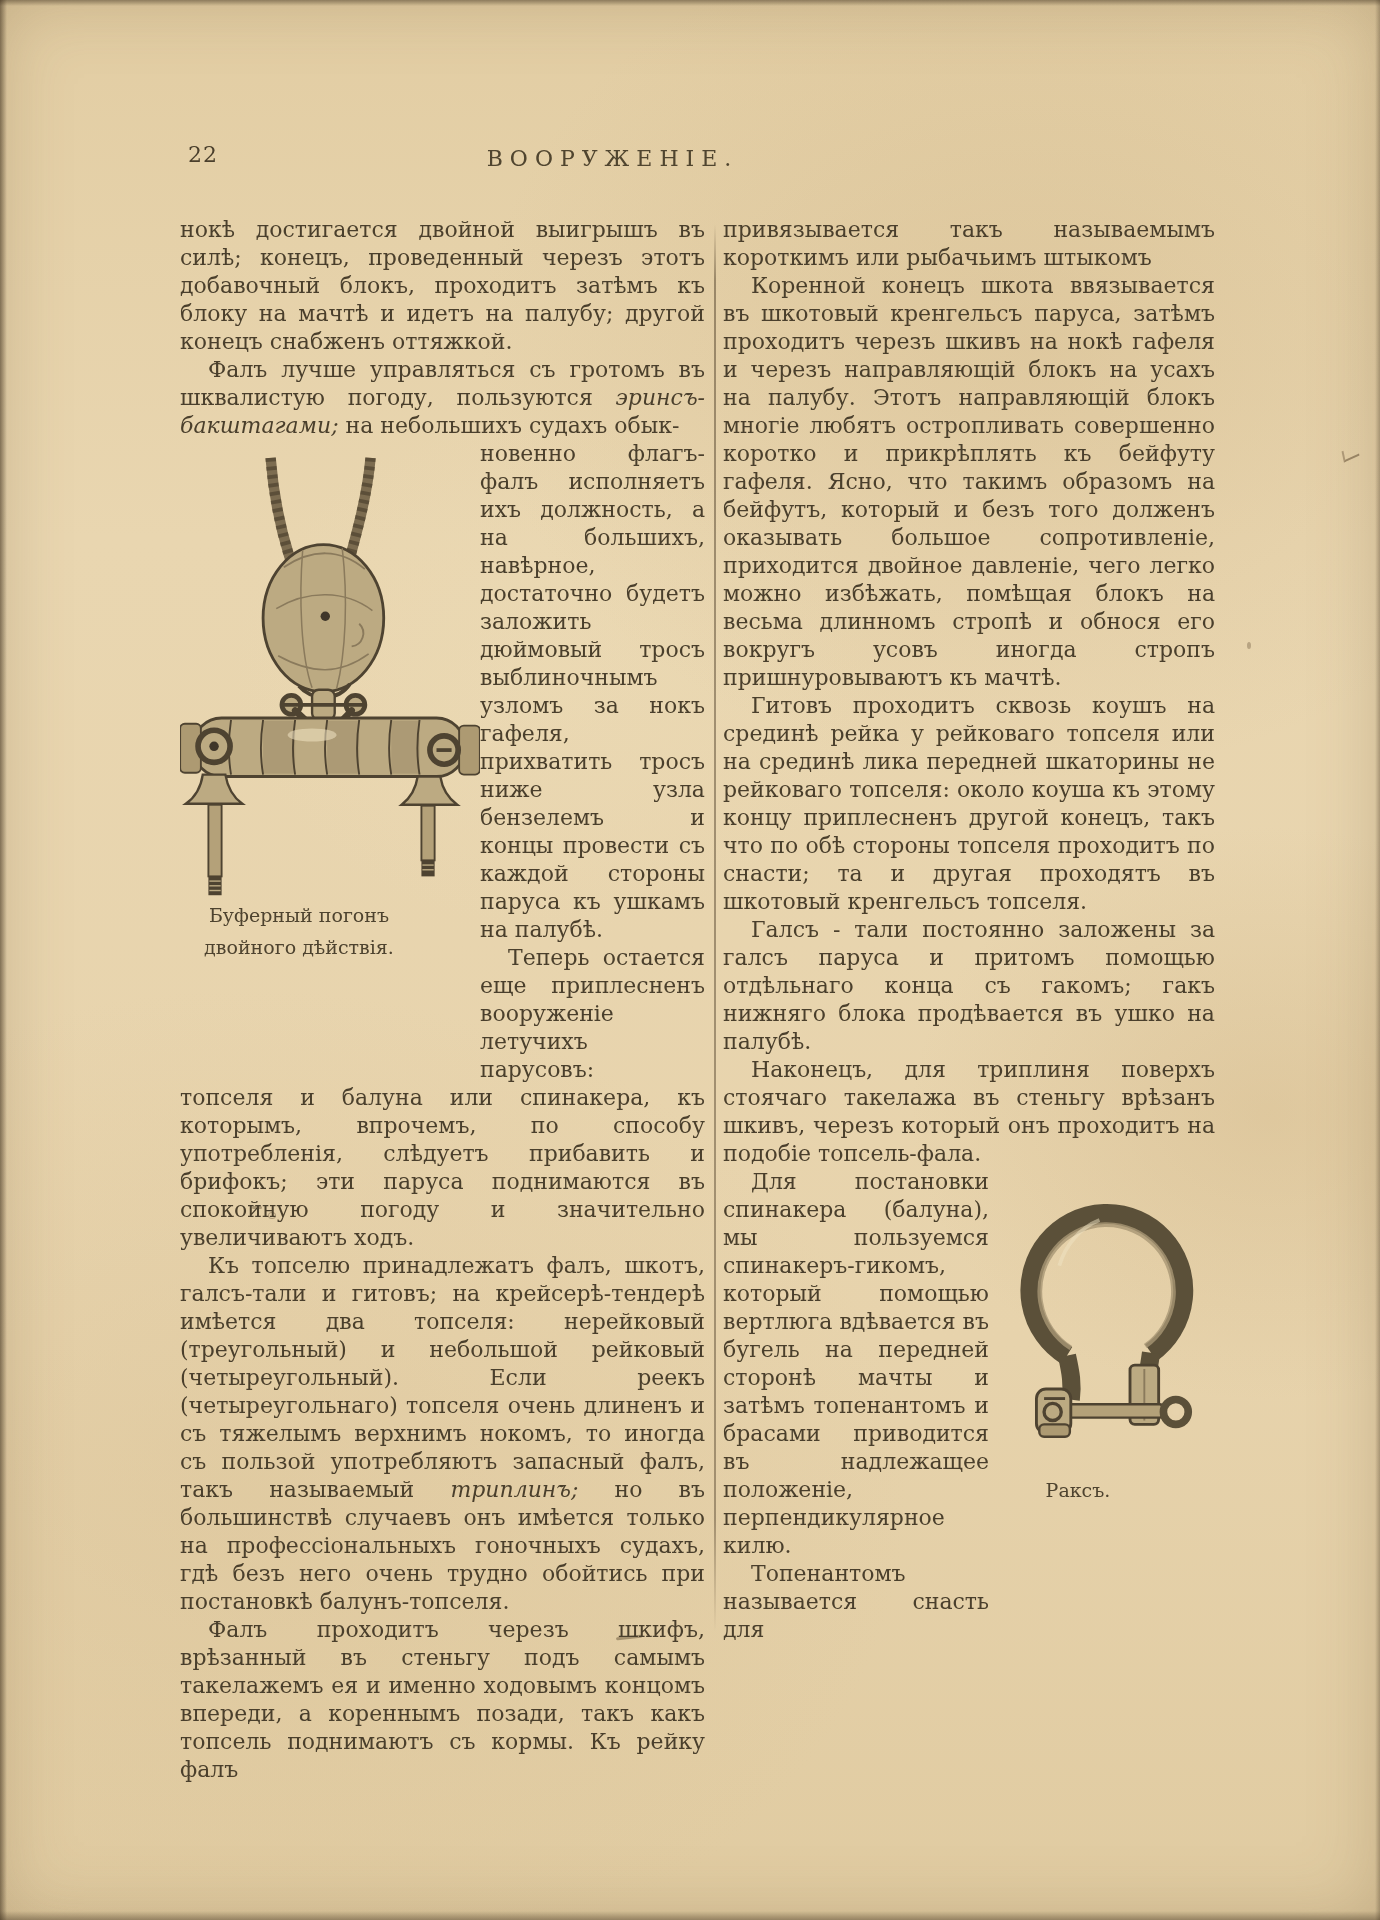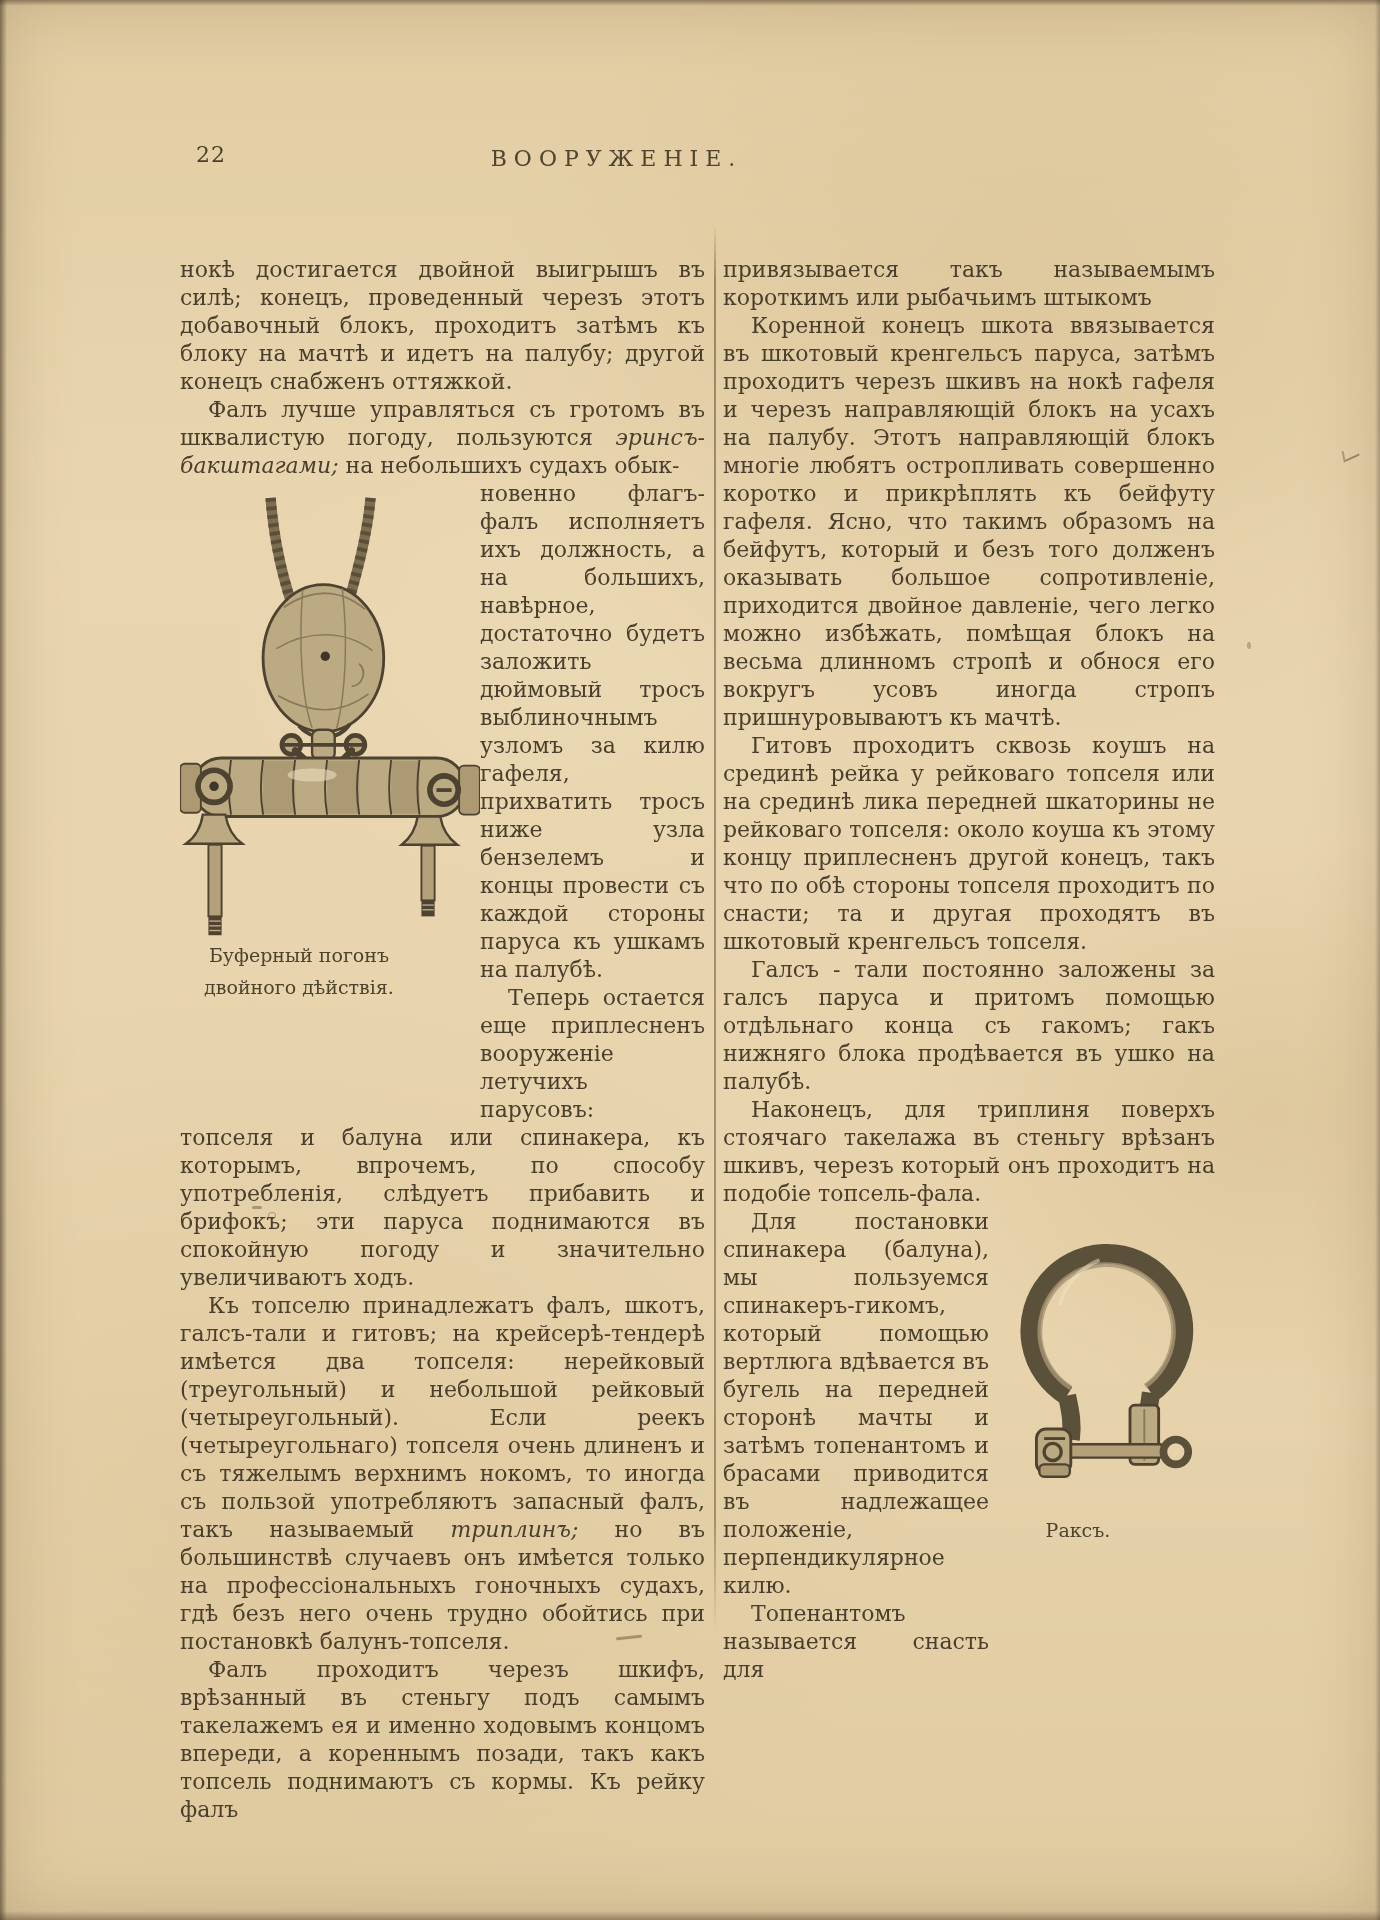--- a/index.html
+++ b/index.html
@@ -15,27 +15,27 @@
     font-family:"DejaVu Serif","Liberation Serif",serif;
     color:#4a3f2c;
   }
   .edge{position:absolute;pointer-events:none;}
   .edge-left{left:0;top:0;width:7px;height:100%;background:linear-gradient(90deg,rgba(58,44,26,.55),rgba(58,44,26,0));}
   .edge-top{left:0;top:0;width:100%;height:6px;background:linear-gradient(180deg,rgba(58,44,26,.45),rgba(58,44,26,0));}
   .edge-right{right:0;top:0;width:5px;height:100%;background:linear-gradient(270deg,rgba(58,44,26,.30),rgba(58,44,26,0));}
   .edge-bottom{left:0;bottom:0;width:100%;height:9px;background:linear-gradient(0deg,rgba(58,44,26,.40),rgba(58,44,26,0));}
 
   .type-area{position:absolute;left:180px;top:140px;width:1035px;}
-  .running-head{position:relative;height:42px;margin-left:8px;}
+  .running-head{position:relative;height:42px;}
   .page-number{position:absolute;left:8px;top:2px;font-size:22px;letter-spacing:1px;}
   .running-title{position:absolute;left:calc(50% - 85px);transform:translateX(-50%);top:6px;
     font-size:22px;letter-spacing:7px;font-weight:normal;color:#50452f;}
 
   .columns{display:flex;gap:18px;margin-top:34px;}
-  .col{font-size:22px;line-height:28px;text-align:justify;margin-top:40px;}
+  .col{font-size:22px;line-height:28px;text-align:justify;}
   .col-left{width:525px;}
   .col-right{width:492px;}
   .col p{margin:0;}
   .indent{text-indent:28px;}
   .ital{font-style:italic;}
 
   .fig-row{display:flex;align-items:flex-start;}
   .fig-row-left .figure-block{width:300px;flex:0 0 300px;padding-top:16px;}
   .fig-row-left .wrap-text{flex:1;min-width:0;}
   .fig-row-right .figure-block{width:212px;flex:0 0 212px;padding-top:10px;}
@@ -147,21 +147,21 @@
               <line x1="31" y1="456" x2="43" y2="456" stroke="#bcaa82" stroke-width="1.5"></line>
               <line x1="31" y1="461" x2="43" y2="461" stroke="#bcaa82" stroke-width="1.5"></line>
               <rect x="256" y="371" width="14" height="58" fill="#b4a179" stroke="#4e4331" stroke-width="2"></rect>
               <rect x="256" y="429" width="14" height="17" fill="#4e4331"></rect>
               <line x1="257" y1="434" x2="269" y2="434" stroke="#bcaa82" stroke-width="1.5"></line>
               <line x1="257" y1="439" x2="269" y2="439" stroke="#bcaa82" stroke-width="1.5"></line>
             </svg>
             <p class="fig-caption">Буферный погонъ двойного дѣйствія.</p>
           </div>
           <div class="wrap-text">
-            <p>новенно флагъ-фалъ исполняетъ ихъ должность, а на большихъ, навѣрное, достаточно будетъ заложить дюймовый тросъ выблиночнымъ узломъ за килю гафеля, прихватить тросъ ниже узла бензелемъ и концы провести съ каждой стороны паруса къ ушкамъ на палубѣ.</p>
+            <p>новенно флагъ-фалъ исполняетъ ихъ должность, а на большихъ, навѣрное, достаточно будетъ заложить дюймовый тросъ выблиночнымъ узломъ за нокъ гафеля, прихватить тросъ ниже узла бензелемъ и концы провести съ каждой стороны паруса къ ушкамъ на палубѣ.</p>
             <p class="indent">Теперь остается еще приплесненъ вооруженіе летучихъ парусовъ:</p>
           </div>
         </div>
 
         <p>топселя и балуна или спинакера, къ которымъ, впрочемъ, по способу употребленія, слѣдуетъ прибавить и брифокъ; эти паруса поднимаются въ спокойную погоду и значительно увеличиваютъ ходъ.</p>
         <p class="indent"><span>Къ топселю принадлежатъ фалъ, шкотъ, галсъ-тали и гитовъ; на крейсерѣ-тендерѣ имѣется два топселя: нерейковый (треугольный) и небольшой рейковый (четыреугольный). Если реекъ (четыреугольнаго) топселя очень длиненъ и съ тяжелымъ верхнимъ нокомъ, то иногда съ пользой употребляютъ запасный фалъ, такъ называемый </span><span class="ital">триплинъ;</span><span> но въ большинствѣ случаевъ онъ имѣется только на профессіональныхъ гоночныхъ судахъ, гдѣ безъ него очень трудно обойтись при постановкѣ балунъ-топселя.</span></p>
         <p class="indent">Фалъ проходитъ черезъ шкифъ, врѣзанный въ стеньгу подъ самымъ такелажемъ ея и именно ходовымъ концомъ впереди, а кореннымъ позади, такъ какъ топсель поднимаютъ съ кормы. Къ рейку фалъ</p>
       </div>
 
       <div class="col col-right">

